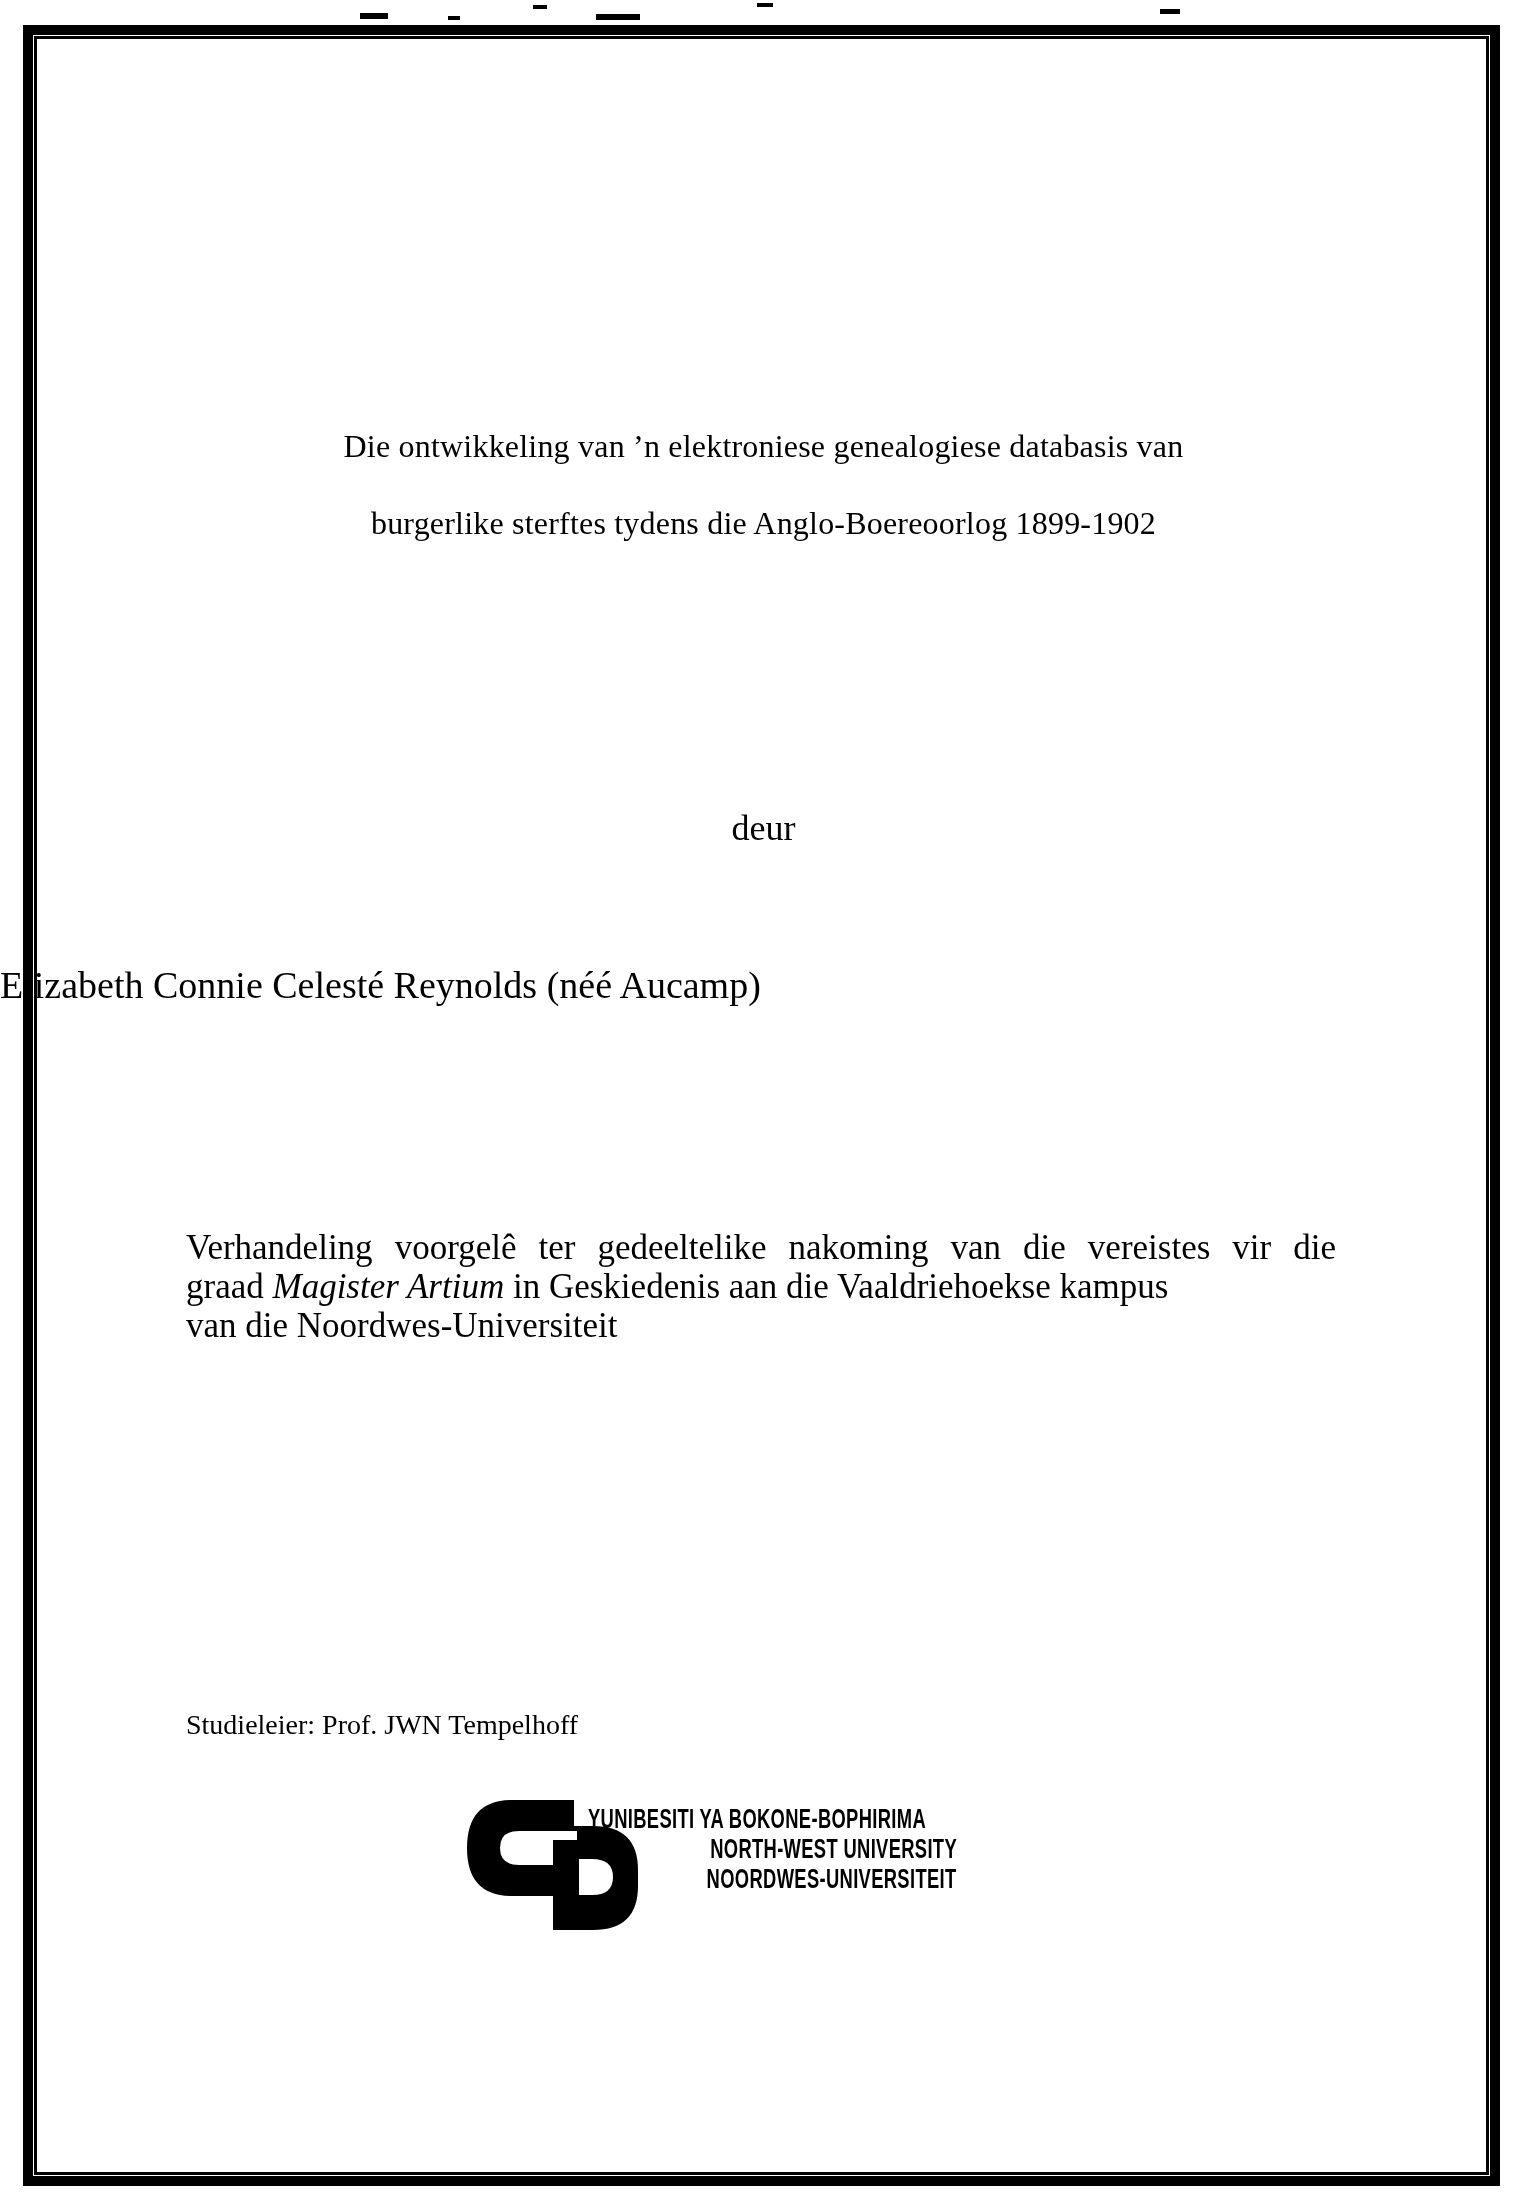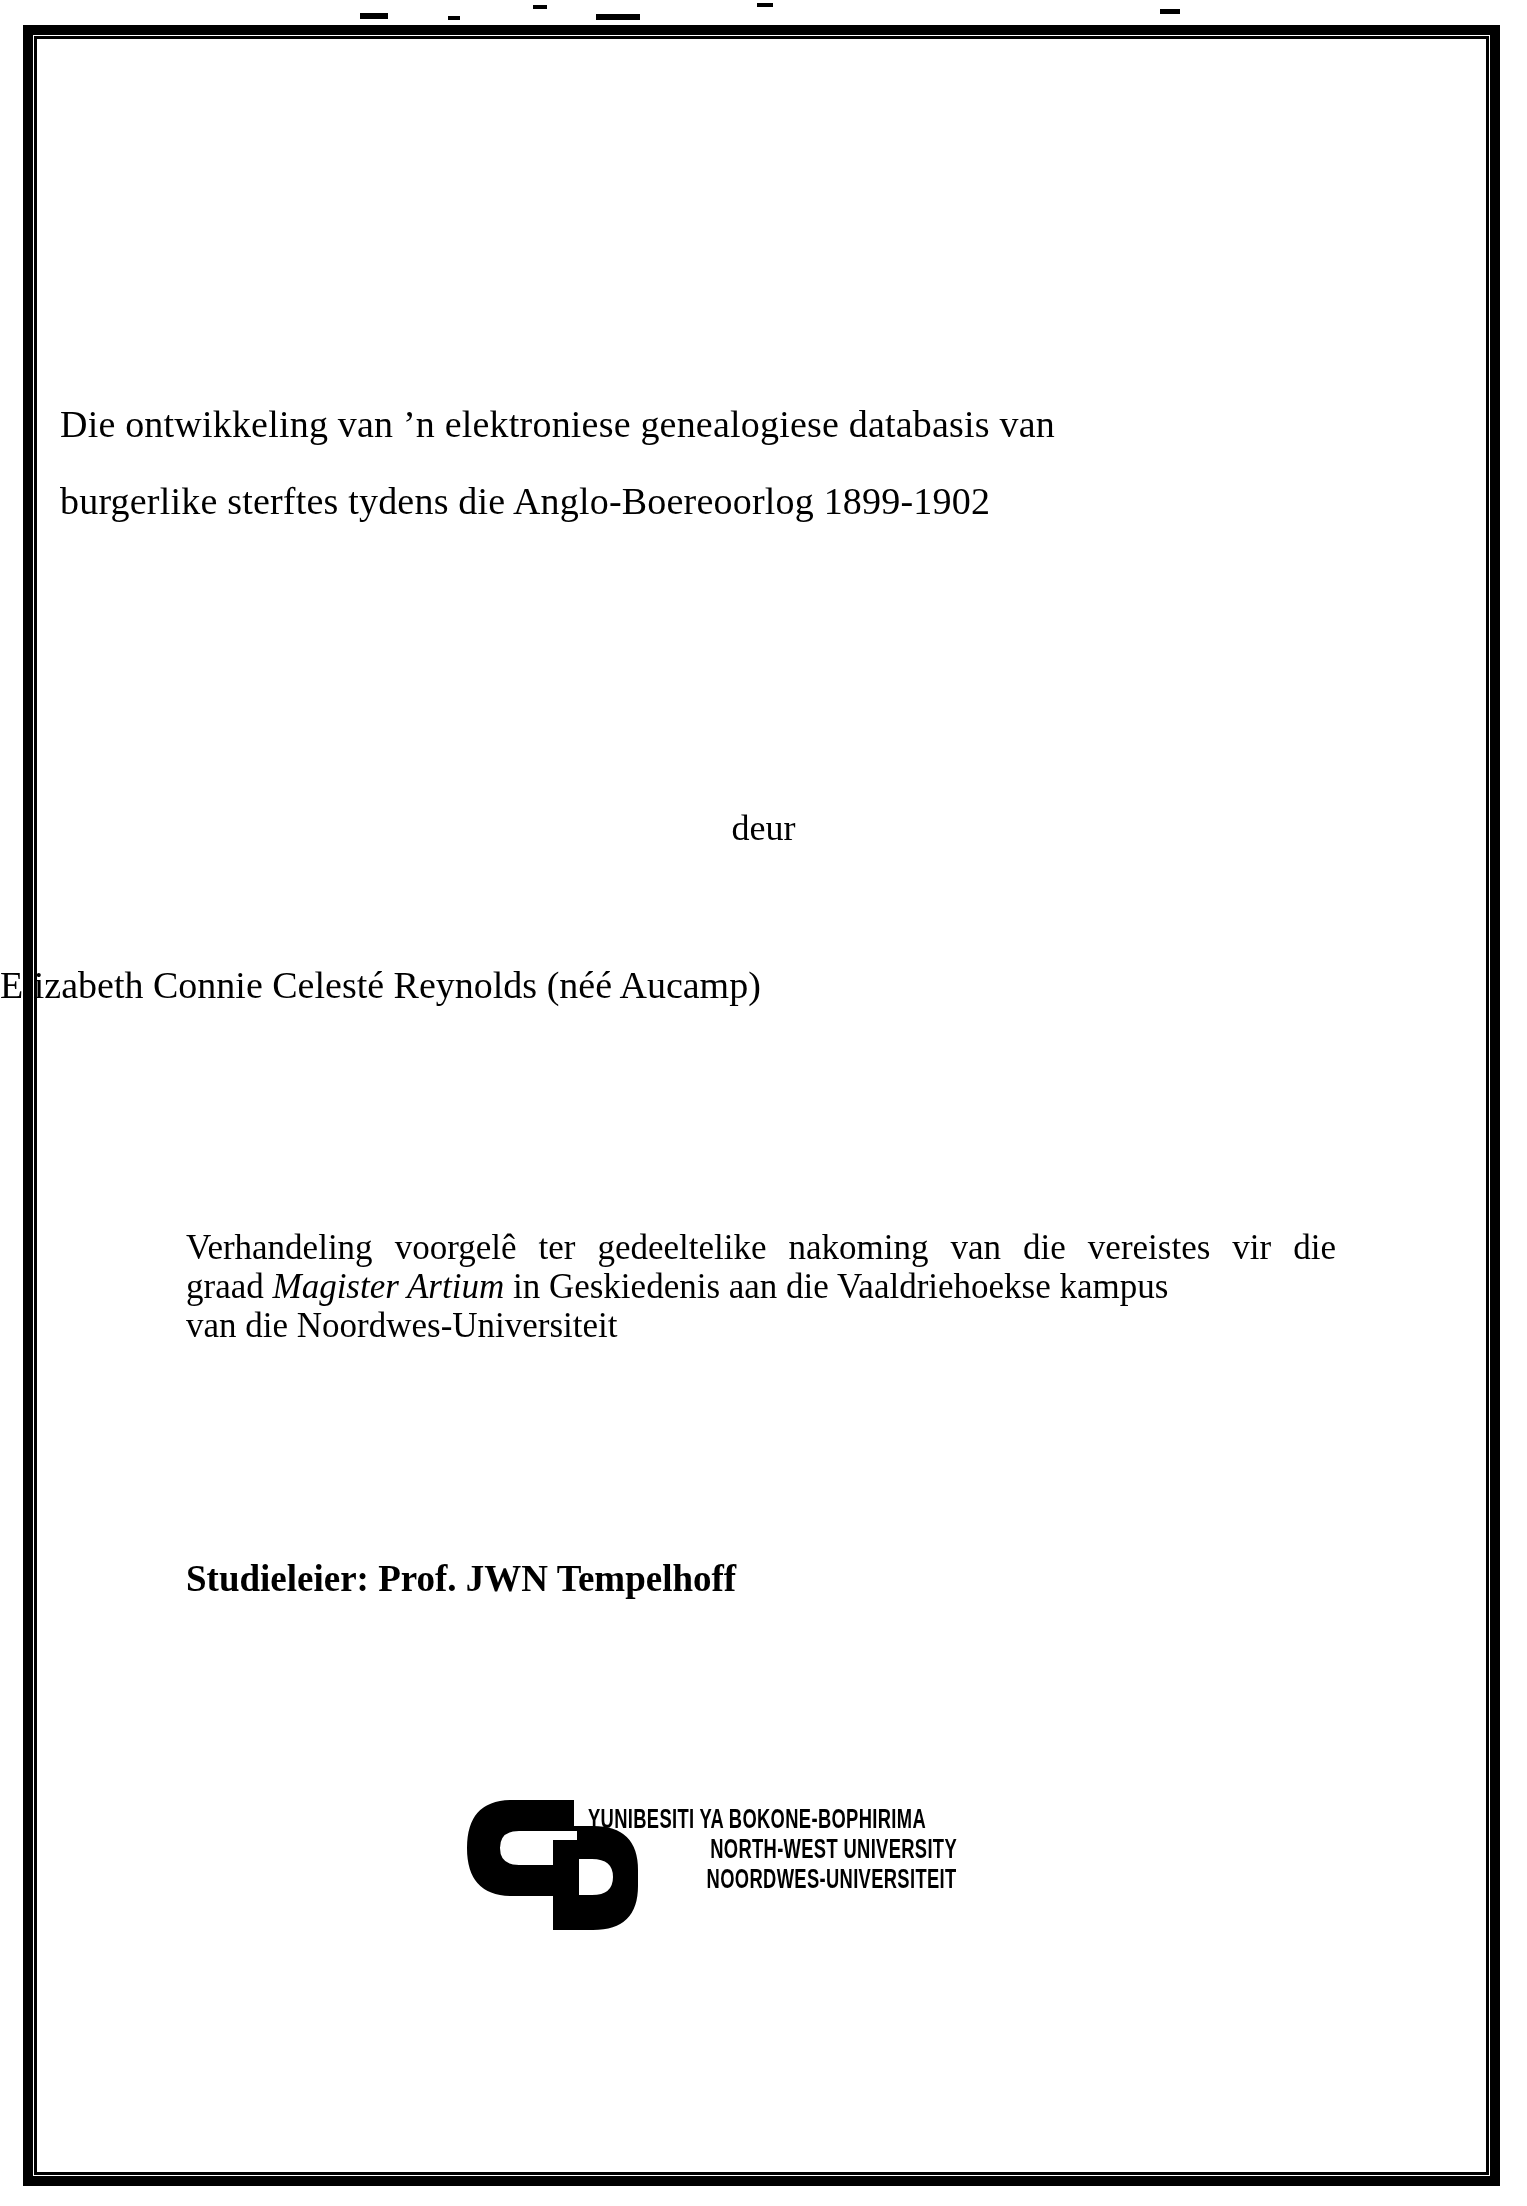--- a/index.html
+++ b/index.html
@@ -11,29 +11,29 @@
   .frame-outer{
     position:absolute;left:23px;top:25px;width:1477px;height:2161px;
     border:10px solid #000;box-sizing:border-box;
   }
   .frame-inner{
     position:absolute;left:1px;top:1px;right:1px;bottom:1px;
     border:3px solid #000;
   }
   .abs{position:absolute;}
   .title-block{
-    left:60px;right:60px;top:386px;text-align:left;
-    font-size:38px;line-height:77px;letter-spacing:.2px;
+    left:60px;right:60px;top:408px;text-align:center;
+    font-size:32px;line-height:77px;letter-spacing:.2px;
   }
   .byline{left:0;right:0;top:806px;text-align:center;font-size:36px;line-height:44px;}
   .author{left:0;right:0;top:962px;text-align:left;font-size:38px;line-height:46px;}
   .statement{left:186px;top:1228px;width:1150px;font-size:35px;line-height:39px;}
   .statement .jline{display:flex;justify-content:space-between;white-space:nowrap;}
   .statement .em{font-style:italic;margin-top:48px;}
-  .supervisor-block{left:186px;top:1560px;font-size:37px;line-height:38px;font-weight:bold;}
+  .supervisor-block{left:186px;top:1706px;font-size:28px;line-height:38px;}
   
   .logo-mark{left:467px;top:1798px;width:171px;height:137px;}
   .logo-line{
     position:absolute;font-family:"Liberation Sans", sans-serif;
     font-weight:700;font-size:27px;line-height:27px;white-space:nowrap;
     letter-spacing:0.5px;
   }
   .logo-l1{left:588px;top:1806px;transform:scaleX(.68);transform-origin:left top;}
   .logo-l2{right:570px;top:1836px;transform:scaleX(.68);transform-origin:right top;}
   .logo-l3{right:570px;top:1866px;transform:scaleX(.68);transform-origin:right top;}

